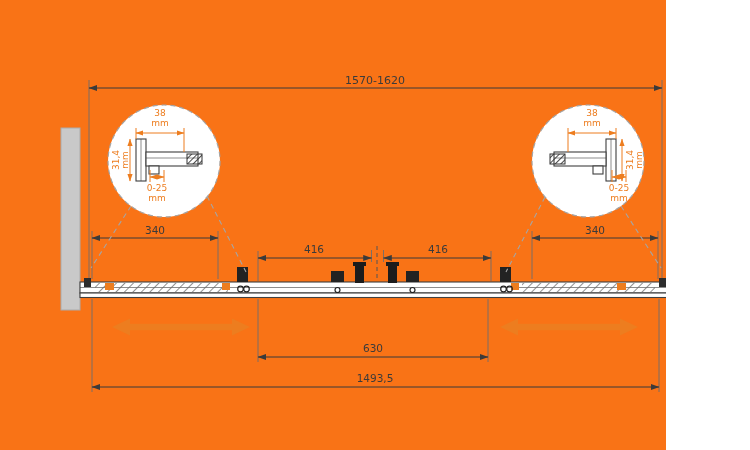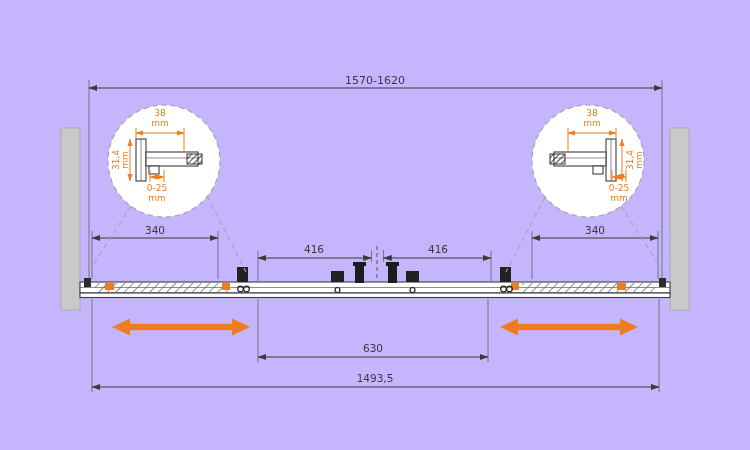--- a/index.html
+++ b/index.html
@@ -1,17 +1,17 @@
 <!DOCTYPE html>
 <html><head>
 <meta charset="utf-8">
 <style>
   html,body{margin:0;padding:0;background:#ffffff;}
   .stage{
-    position:relative;width:750px;height:450px;background:#c4b5fd;overflow:hidden;
+    position:relative;width:666px;height:450px;background:#f97316;overflow:hidden;
     font-family:"DejaVu Sans","Liberation Sans",sans-serif;
     text-decoration:underline;
   }
   svg{display:block;}
   text{font-family:"DejaVu Sans","Liberation Sans",sans-serif;}
   .dim-label{font-size:10.5px;fill:#3b3b3b;}
   .dim-label-big{font-size:11px;fill:#3b3b3b;}
   .detail-label{font-size:9px;fill:#ED7D1F;}
   .ext-line{stroke:#6e6e6e;stroke-width:0.9;}
   .dim-line{stroke:#3b3b3b;stroke-width:1;}

